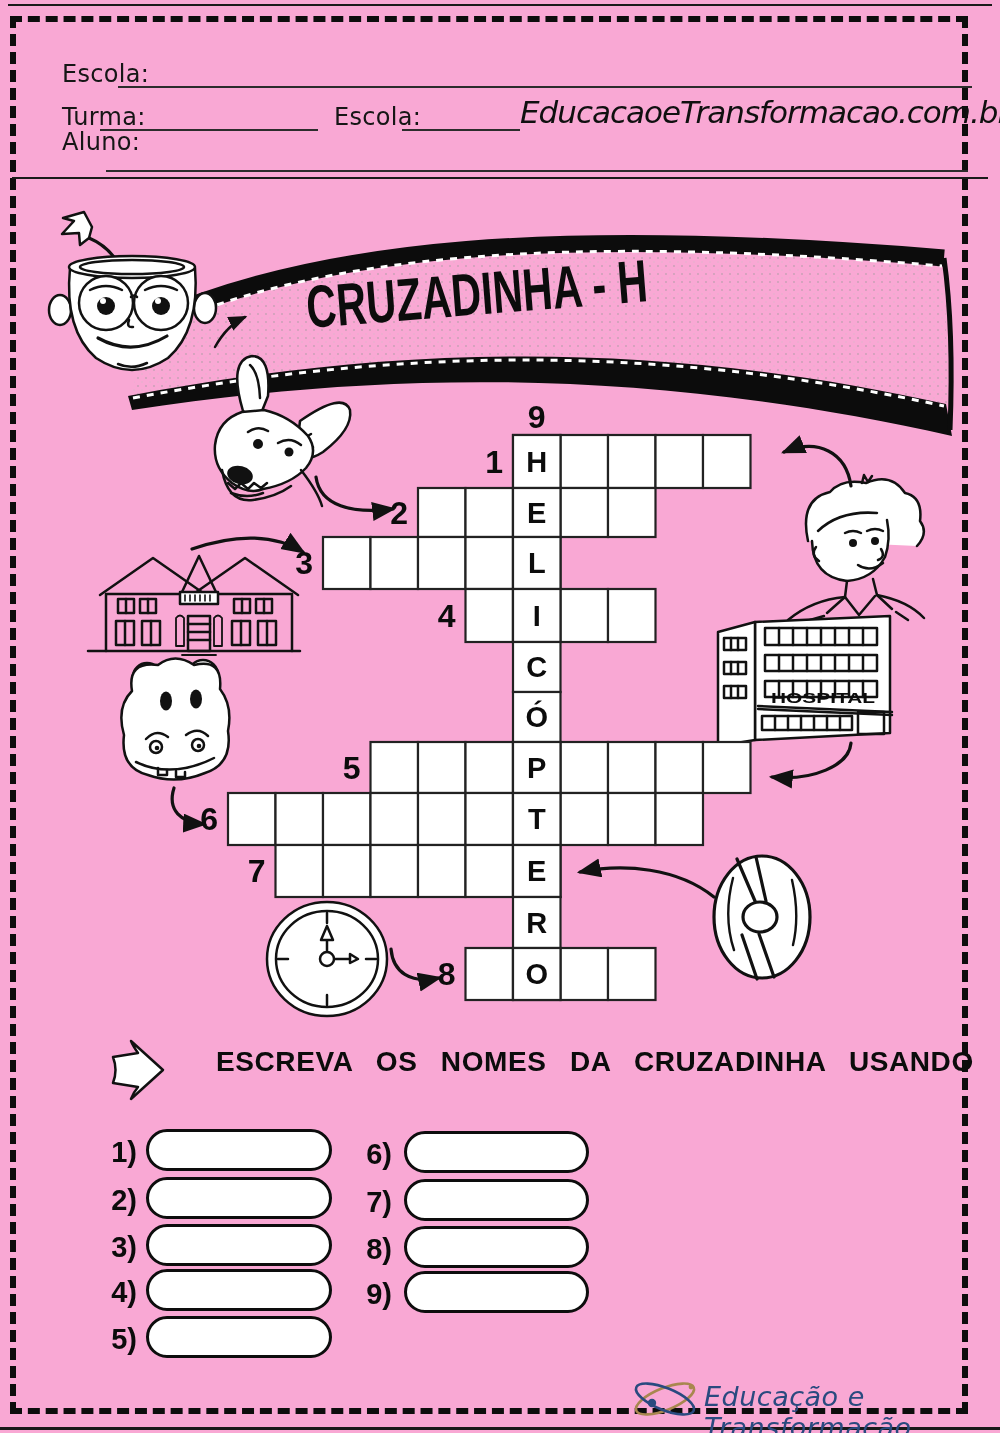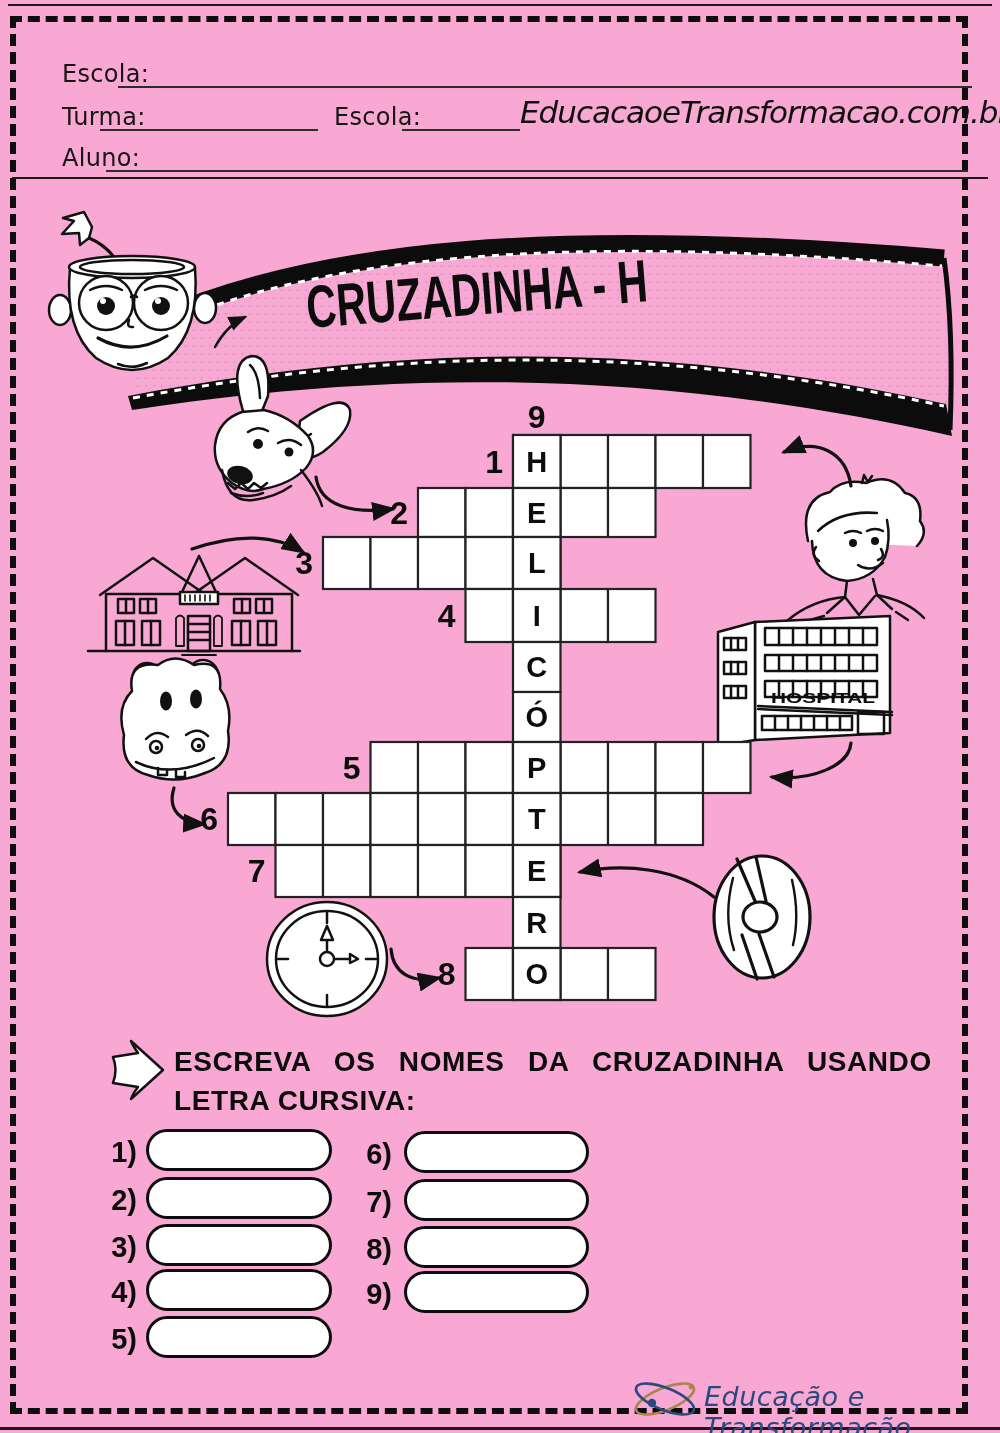--- a/index.html
+++ b/index.html
@@ -9,21 +9,21 @@
   .dashed-frame{position:absolute;left:10px;top:16px;width:958px;height:1398px;
                 border:6px dashed #0d0d0d;box-sizing:border-box;pointer-events:none;}
   
   .hlabel{position:absolute;font-size:24px;color:#161616;letter-spacing:0.3px;
           font-family:"DejaVu Sans",sans-serif;}
   .hline{position:absolute;border-bottom:2px solid #2c2c2c;height:0;}
   .site{position:absolute;font-size:31px;font-family:"DejaVu Sans",sans-serif;
         font-style:italic;color:#101010;letter-spacing:-1px;white-space:nowrap;}
   
   .instr{position:absolute;font-weight:bold;font-size:28px;color:#0c0c0c;
-         letter-spacing:0.6px;white-space:nowrap;}
+         letter-spacing:0.6px;white-space:nowrap;margin-left:42px;}
   .instr1{word-spacing:15px;}
   
   .pill{position:absolute;width:186px;height:42px;border:3px solid #0d0d0d;
         border-radius:22px;background:#fff;box-sizing:border-box;}
   .plabel{position:absolute;font-weight:bold;font-size:29px;color:#0c0c0c;width:34px;text-align:right;}
   
   .brand-text{position:absolute;left:704px;top:1381px;font-size:27px;font-style:italic;
         color:#2a4a7f;font-family:"DejaVu Sans",sans-serif;letter-spacing:0.5px;}
   svg{position:absolute;left:0;top:0;}
   .ink{stroke:#111;fill:none;stroke-width:2.5;stroke-linecap:round;stroke-linejoin:round;}
@@ -40,21 +40,21 @@
   <div class="hairline" style="left:0px;top:1427px;width:1000px;height:3px;"></div>
   <div class="dashed-frame"></div>
 
   <div class="hlabel" style="left:62px;top:60px;">Escola:</div>
   <div class="hline" style="left:118px;top:86px;width:854px;"></div>
   <div class="hlabel" style="left:62px;top:103px;">Turma:</div>
   <div class="hline" style="left:100px;top:129px;width:218px;"></div>
   <div class="hlabel" style="left:334px;top:103px;">Escola:</div>
   <div class="hline" style="left:402px;top:129px;width:118px;"></div>
   <div class="site" style="left:520px;top:94px;">EducacaoeTransformacao.com.br</div>
-  <div class="hlabel" style="left:62px;top:144px;">Aluno:</div>
+  <div class="hlabel" style="left:62px;top:128px;">Aluno:</div>
   <div class="hline" style="left:106px;top:170px;width:862px;"></div>
   <div class="hairline" style="left:12px;top:177px;width:976px;height:2px;"></div>
 
   <svg width="1000" height="1433" viewBox="0 0 1000 1433">
     <defs>
       <pattern id="stip" width="8" height="8" patternUnits="userSpaceOnUse">
         <circle cx="2" cy="2" r="0.9" fill="#9a9a9a"></circle>
         <circle cx="6" cy="6" r="0.7" fill="#c2c2c2"></circle>
       </pattern>
       <marker id="ah" orient="auto" markerWidth="9" markerHeight="8" refX="6.5" refY="3">
@@ -311,21 +311,20 @@
         <text x="218" y="830" font-size="32" font-weight="bold" fill="#0c0c0c" text-anchor="end">6</text>
         <text x="265.5" y="882" font-size="32" font-weight="bold" fill="#0c0c0c" text-anchor="end">7</text>
         <text x="455.5" y="985" font-size="32" font-weight="bold" fill="#0c0c0c" text-anchor="end">8</text>
         <text x="536.75" y="428" font-size="32" font-weight="bold" fill="#0c0c0c" text-anchor="middle">9</text>
       </g>
 
     <path d="M113,1057 L138,1053 Q133,1046 131,1041 L163,1070 L131,1099 Q133,1093 138,1087 L113,1083 Q118,1070 113,1057 Z" class="ink whitefill" stroke-width="4"></path>
   </svg>
 
   <div class="instr instr1" style="left:174px;top:1046px;">ESCREVA OS NOMES DA CRUZADINHA USANDO</div>
-  <div class="instr" style="left:174px;top:1085px;">LETRA CURSIVA:</div>
 
   <div class="plabel" style="left:103px;top:1136px;">1)</div>
   <div class="pill" style="left:146px;top:1129px;"></div>
   <div class="plabel" style="left:103px;top:1184px;">2)</div>
   <div class="pill" style="left:146px;top:1177px;"></div>
   <div class="plabel" style="left:103px;top:1231px;">3)</div>
   <div class="pill" style="left:146px;top:1224px;"></div>
   <div class="plabel" style="left:103px;top:1276px;">4)</div>
   <div class="pill" style="left:146px;top:1269px;"></div>
   <div class="plabel" style="left:103px;top:1323px;">5)</div>

